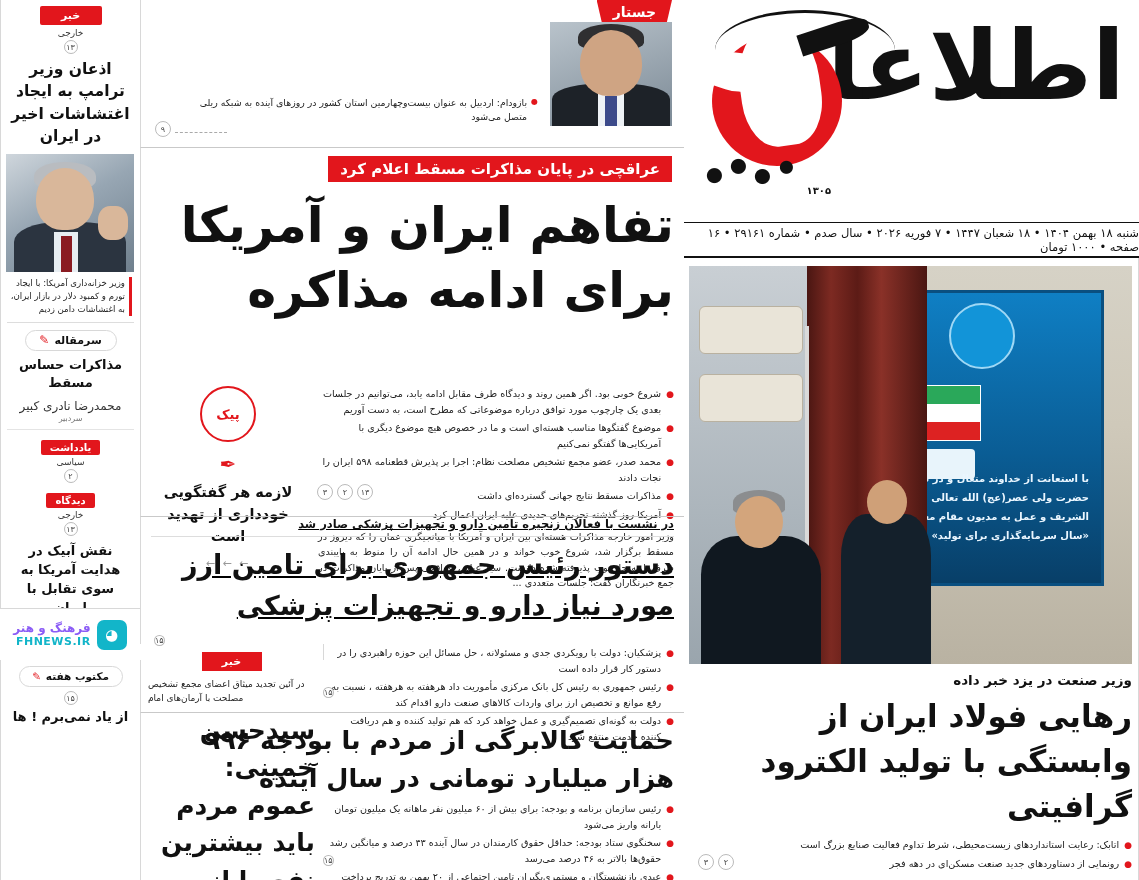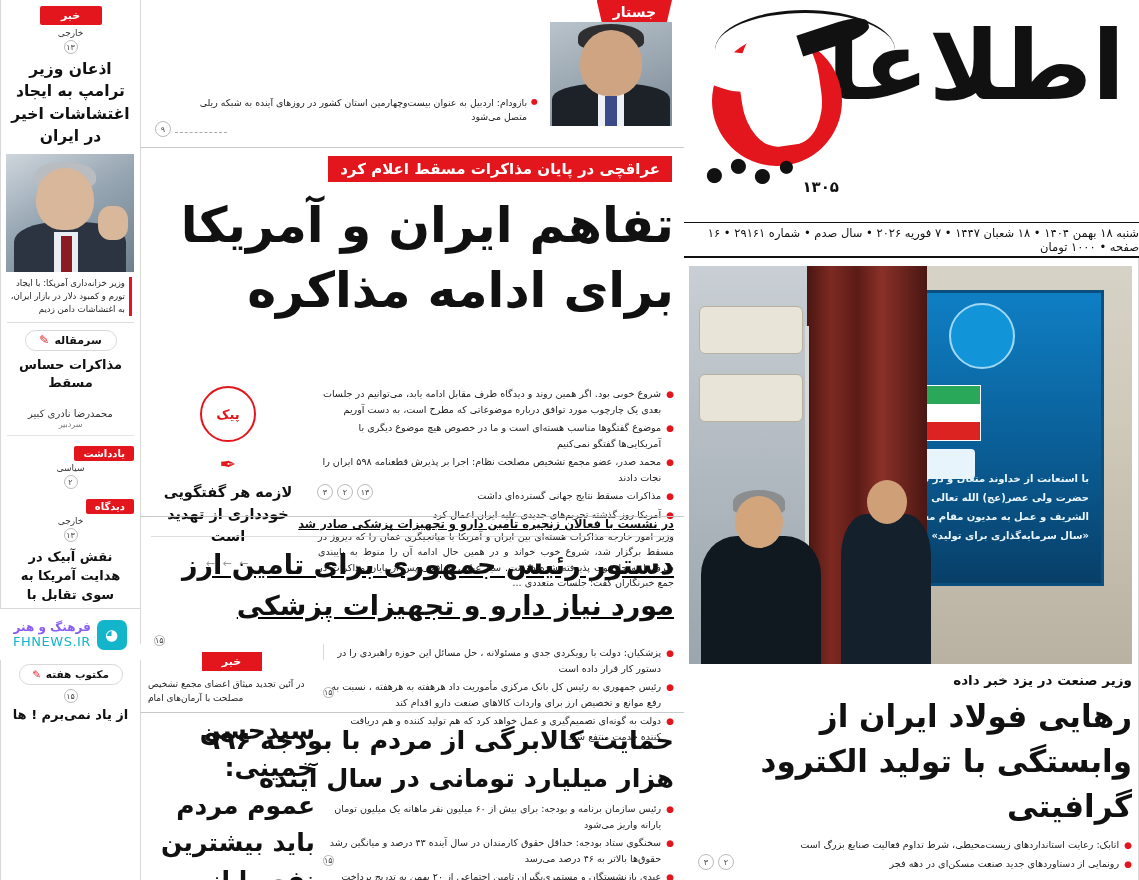--- a/index.html
+++ b/index.html
@@ -91,30 +91,30 @@
   }
   .sec-badge .lbl { font-size: 11px; font-weight: bold; color: #111; }
   .sec-badge .ic { color: #e2161c; font-size: 12px; line-height: 1; }
 
   .side-item { padding: 2px 2px 6px 2px; border-bottom: 1px solid #e4e4e4; }
   .side-item-title {
     text-align: center; font-weight: bold; font-size: 13px; line-height: 1.45;
     color: #111; direction: rtl;
   }
   .side-item-by {
-    text-align: center; font-size: 10px; color: #333; margin-top: 15px;
+    text-align: center; font-size: 12px; color: #333; margin-top: 6px;
   }
   .side-item-role {
     text-align: center; font-size: 8px; color: #777; margin-top: 1px;
   }
   .tag-red {
     display: inline-block; background: #e2161c; color: #fff;
     font-size: 10px; font-weight: bold; padding: 2px 9px; border-radius: 2px;
   }
-  .tag-wrap { text-align: right; margin: 6px 0 2px 0; }
+  .tag-wrap { text-align: center; margin: 6px 0 2px 0; }
 
   .side-bottom-badge {
     display: flex; align-items: center; justify-content: center; gap: 5px;
     border: 1px solid #d8d8d8; border-radius: 16px;
     width: 104px; margin: 8px auto 4px auto; padding: 3px 6px;
     font-size: 10.5px; font-weight: bold; color: #111; line-height: 1.25;
   }
   .side-foot-title {
     text-align: center; font-weight: bold; font-size: 13px; color: #111;
     margin-top: 4px; direction: rtl;
@@ -126,21 +126,21 @@
     border-top: 1px solid #d8d8d8; background: #fff;
     display: flex; align-items: center; justify-content: center; gap: 6px;
   }
   .fh-logo {
     width: 30px; height: 30px; border-radius: 7px;
     background: #12b5c9; color: #fff; font-size: 15px;
     display: flex; align-items: center; justify-content: center;
   }
   .fh-text { line-height: 1.2; }
   .fh-text .t1 { font-size: 12px; font-weight: bold; color: #8b5cf6; }
-  .fh-text .t2 { font-size: 13px; color: #12b5c9; font-weight: normal; letter-spacing: .5px; }
+  .fh-text .t2 { font-size: 11px; color: #12b5c9; font-weight: bold; letter-spacing: .5px; }
 
   
   .masthead {
     position: absolute; right: 0; top: 0; width: 455px; height: 258px;
     border-bottom: 2px solid #111;
   }
   .masthead-inner {
     position: relative; width: 100%; height: 222px; overflow: hidden;
   }
   .nameplate {
@@ -177,22 +177,22 @@
       radial-gradient(circle at 12% 60%, #111 0 7px, transparent 8px),
       radial-gradient(circle at 32% 40%, #111 0 7px, transparent 8px),
       radial-gradient(circle at 52% 62%, #111 0 7px, transparent 8px),
       radial-gradient(circle at 72% 42%, #111 0 6px, transparent 7px);
   }
   .emblem .scroll {
     position: absolute; right: -6px; top: 2px; width: 180px; height: 40px;
     border-top: 3px solid #111; border-radius: 50% 50% 0 0 / 100% 100% 0 0;
   }
   .est-year {
-    position: absolute; right: 300px; bottom: 26px;
-    font-size: 15px; font-weight: bold; color: #111;
+    position: absolute; right: 308px; bottom: 26px;
+    font-size: 10px; font-weight: bold; color: #111;
   }
   .masthead-meta {
     position: absolute; left: 0; right: 0; bottom: 0; height: 34px;
     border-top: 1px solid #111;
     display: flex; align-items: center; justify-content: center;
     font-size: 11.5px; color: #111; direction: rtl; gap: 4px;
     letter-spacing: .2px;
   }
 
   

